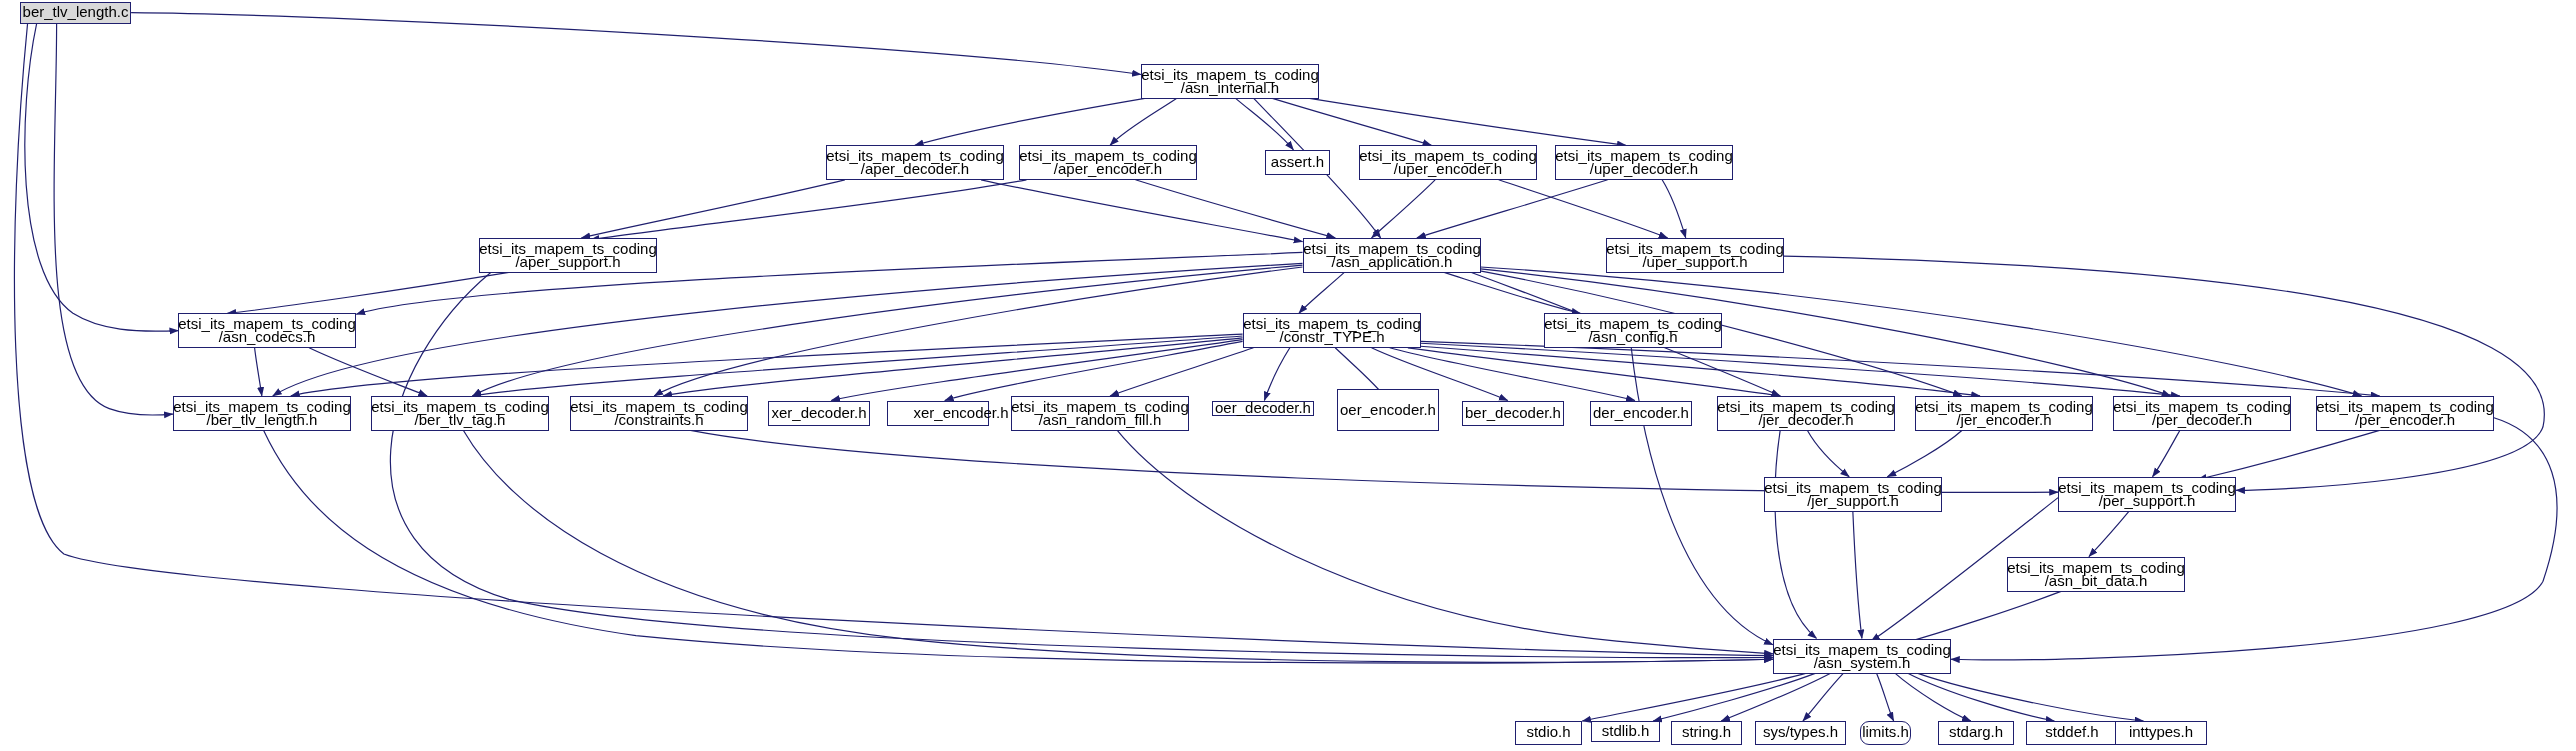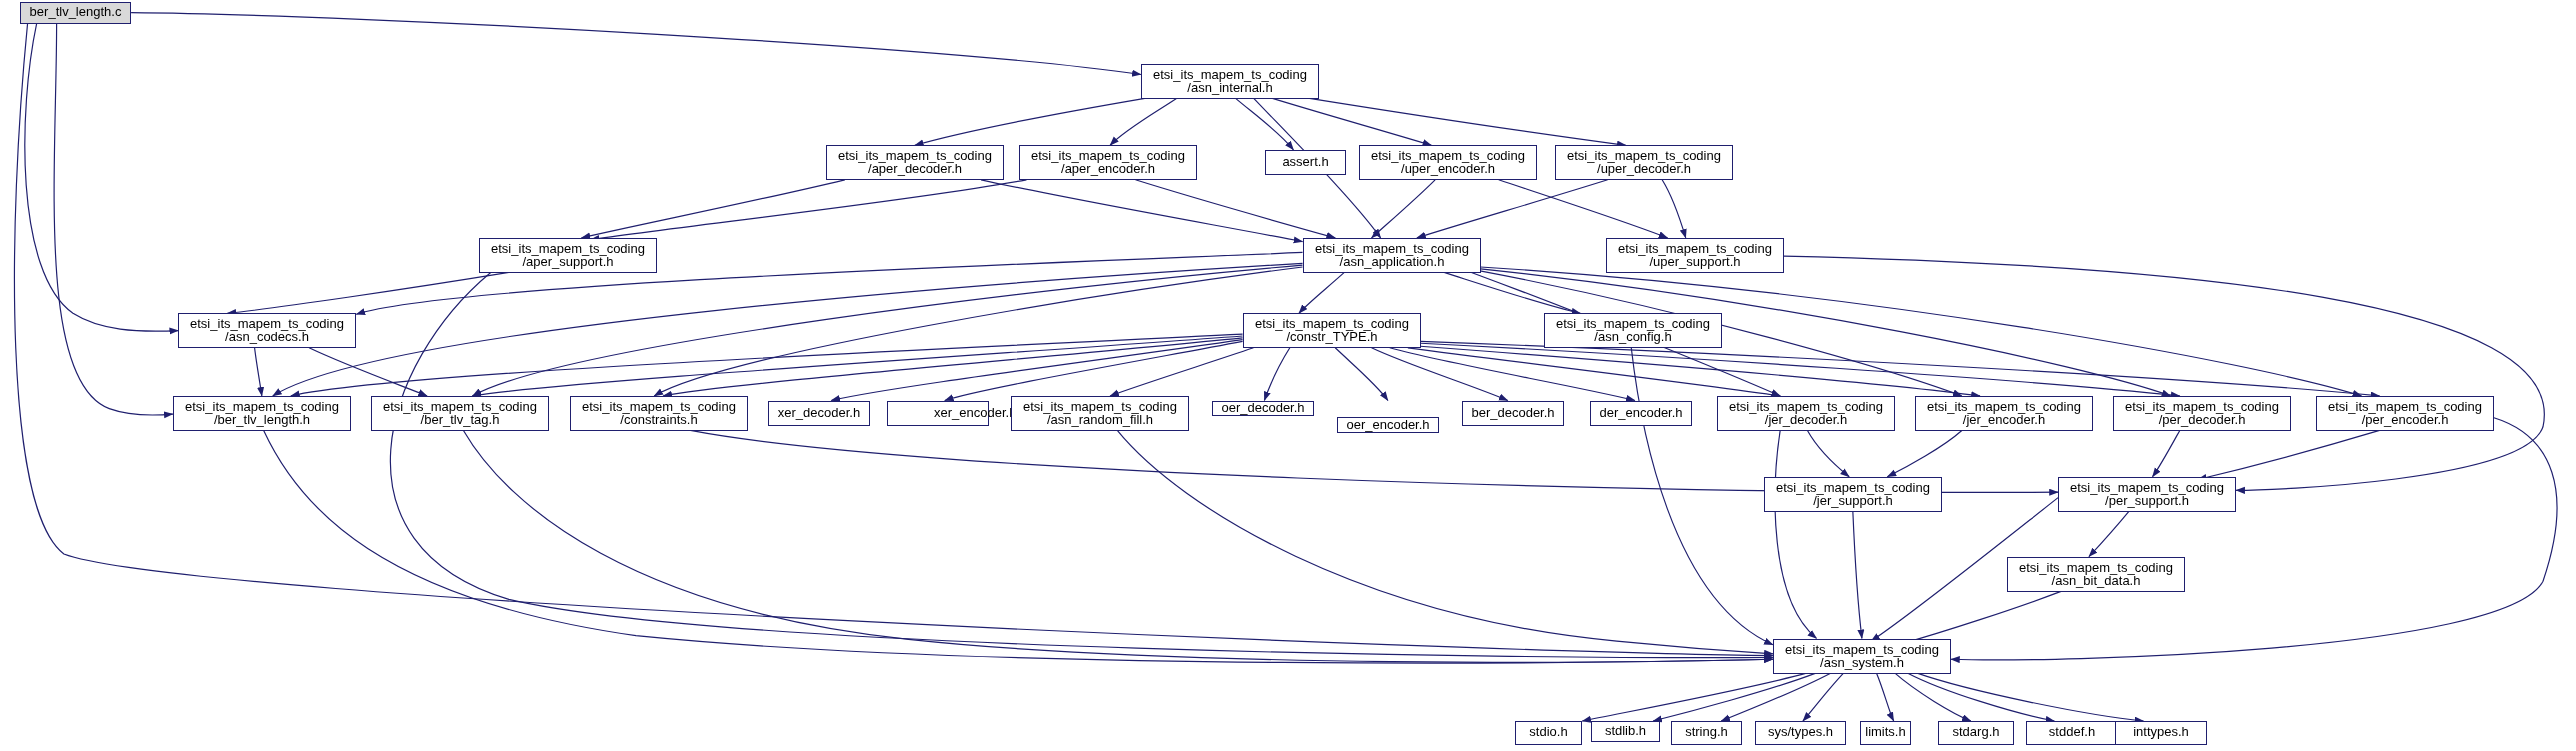--- a/index.html
+++ b/index.html
@@ -22,25 +22,26 @@
     width: 2576px;
     height: 751px;
     pointer-events: none;
   }
   .node {
     position: absolute;
     box-sizing: border-box;
     border: 0.9px solid #1f1f6e;
     background: #ffffff;
     color: #000000;
-    font-size: 13px;
+    font-size: 15px;
     line-height: 12.7px;
     text-align: center;
     display: flex;
     flex-direction: column;
+    align-items: center;
     justify-content: center;
     white-space: pre;
     letter-spacing: 0px;
   }
   .node.root {
     background: #d9d9d9;
     border-color: #1f1f6e;
   }
   .node .l2 { display: block; }
 </style>
@@ -125,50 +126,50 @@
         <path d="M 2086,741 C 2110,762 2150,786 2170,794" marker-end="url(#arrow)"></path>
         <path d="M 2100,741 C 2140,762 2220,786 2262,794" marker-end="url(#arrow)"></path>
         <path d="M 2110,741 C 2170,762 2300,788 2360,794" marker-end="url(#arrow)"></path>
       </g>
   </svg>
   <div id="node-layer">
       <div class="node root" style="left: 20px; top: 1.8px; width: 111px; height: 22px;"><span>ber_tlv_length.c</span></div>
       <div class="node" style="left: 1141px; top: 64px; width: 178px; height: 35px;"><span>etsi_its_mapem_ts_coding</span><span class="l2">/asn_internal.h</span></div>
       <div class="node" style="left: 826px; top: 145px; width: 178px; height: 35px;"><span>etsi_its_mapem_ts_coding</span><span class="l2">/aper_decoder.h</span></div>
       <div class="node" style="left: 1019px; top: 145px; width: 178px; height: 35px;"><span>etsi_its_mapem_ts_coding</span><span class="l2">/aper_encoder.h</span></div>
-      <div class="node" style="left: 1265px; top: 150px; width: 81px; height: 25.4px;"><span>assert.h</span></div>
+      <div class="node" style="left: 1265px; top: 150px; width: 65px; height: 25.4px;"><span>assert.h</span></div>
       <div class="node" style="left: 1359px; top: 145px; width: 178px; height: 35px;"><span>etsi_its_mapem_ts_coding</span><span class="l2">/uper_encoder.h</span></div>
       <div class="node" style="left: 1555px; top: 145px; width: 178px; height: 35px;"><span>etsi_its_mapem_ts_coding</span><span class="l2">/uper_decoder.h</span></div>
       <div class="node" style="left: 479px; top: 238px; width: 178px; height: 35px;"><span>etsi_its_mapem_ts_coding</span><span class="l2">/aper_support.h</span></div>
       <div class="node" style="left: 1303px; top: 238px; width: 178px; height: 35px;"><span>etsi_its_mapem_ts_coding</span><span class="l2">/asn_application.h</span></div>
       <div class="node" style="left: 1606px; top: 238px; width: 178px; height: 35px;"><span>etsi_its_mapem_ts_coding</span><span class="l2">/uper_support.h</span></div>
       <div class="node" style="left: 178px; top: 313px; width: 178px; height: 35px;"><span>etsi_its_mapem_ts_coding</span><span class="l2">/asn_codecs.h</span></div>
       <div class="node" style="left: 1243px; top: 313px; width: 178px; height: 35px;"><span>etsi_its_mapem_ts_coding</span><span class="l2">/constr_TYPE.h</span></div>
       <div class="node" style="left: 1544px; top: 313px; width: 178px; height: 35px;"><span>etsi_its_mapem_ts_coding</span><span class="l2">/asn_config.h</span></div>
       <div class="node" style="left: 173px; top: 396px; width: 178px; height: 35px;"><span>etsi_its_mapem_ts_coding</span><span class="l2">/ber_tlv_length.h</span></div>
       <div class="node" style="left: 371px; top: 396px; width: 178px; height: 35px;"><span>etsi_its_mapem_ts_coding</span><span class="l2">/ber_tlv_tag.h</span></div>
       <div class="node" style="left: 570px; top: 396px; width: 178px; height: 35px;"><span>etsi_its_mapem_ts_coding</span><span class="l2">/constraints.h</span></div>
       <div class="node" style="left: 768px; top: 401px; width: 102px; height: 25.4px;"><span>xer_decoder.h</span></div>
       <div class="node" style="left: 887px; top: 401px; width: 102px; height: 25.4px; padding-left: 46px;"><span>xer_encoder.h</span></div>
       <div class="node" style="left: 1011px; top: 396px; width: 178px; height: 35px;"><span>etsi_its_mapem_ts_coding</span><span class="l2">/asn_random_fill.h</span></div>
       <div class="node" style="left: 1212px; top: 401px; width: 102px; height: 15px;"><span>oer_decoder.h</span></div>
-      <div class="node" style="left: 1337px; top: 417px; width: 102px; height: 16px;"><span>oer_encoder.h</span></div>
+      <div class="node" style="left: 1337px; top: 389px; width: 102px; height: 42px;"><span>oer_encoder.h</span></div>
       <div class="node" style="left: 1462px; top: 401px; width: 102px; height: 25.4px;"><span>ber_decoder.h</span></div>
       <div class="node" style="left: 1590px; top: 401px; width: 102px; height: 25.4px;"><span>der_encoder.h</span></div>
       <div class="node" style="left: 1717px; top: 396px; width: 178px; height: 35px;"><span>etsi_its_mapem_ts_coding</span><span class="l2">/jer_decoder.h</span></div>
       <div class="node" style="left: 1915px; top: 396px; width: 178px; height: 35px;"><span>etsi_its_mapem_ts_coding</span><span class="l2">/jer_encoder.h</span></div>
       <div class="node" style="left: 2113px; top: 396px; width: 178px; height: 35px;"><span>etsi_its_mapem_ts_coding</span><span class="l2">/per_decoder.h</span></div>
       <div class="node" style="left: 2316px; top: 396px; width: 178px; height: 35px;"><span>etsi_its_mapem_ts_coding</span><span class="l2">/per_encoder.h</span></div>
       <div class="node" style="left: 1764px; top: 477px; width: 178px; height: 35px;"><span>etsi_its_mapem_ts_coding</span><span class="l2">/jer_support.h</span></div>
       <div class="node" style="left: 2058px; top: 477px; width: 178px; height: 35px;"><span>etsi_its_mapem_ts_coding</span><span class="l2">/per_support.h</span></div>
       <div class="node" style="left: 2007px; top: 557px; width: 178px; height: 35px;"><span>etsi_its_mapem_ts_coding</span><span class="l2">/asn_bit_data.h</span></div>
       <div class="node" style="left: 1773px; top: 639px; width: 178px; height: 35px;"><span>etsi_its_mapem_ts_coding</span><span class="l2">/asn_system.h</span></div>
       <div class="node" style="left: 1515px; top: 721px; width: 67px; height: 23.6px;"><span>stdio.h</span></div>
       <div class="node" style="left: 1591px; top: 721px; width: 69px; height: 21px;"><span>stdlib.h</span></div>
       <div class="node" style="left: 1671px; top: 721px; width: 71px; height: 23.6px;"><span>string.h</span></div>
       <div class="node" style="left: 1755px; top: 721px; width: 91px; height: 23.6px;"><span>sys/types.h</span></div>
-      <div class="node" style="left: 1860px; top: 721px; width: 51px; height: 23.6px;"><span>limits.h</span></div>
+      <div class="node" style="left: 1860px; top: 721px; width: 51px; height: 23.6px; border-radius: 9px;"><span>limits.h</span></div>
       <div class="node" style="left: 1938px; top: 721px; width: 76px; height: 23.6px;"><span>stdarg.h</span></div>
       <div class="node" style="left: 2026px; top: 721px; width: 92px; height: 23.6px;"><span>stddef.h</span></div>
       <div class="node" style="left: 2115px; top: 721px; width: 92px; height: 23.6px;"><span>inttypes.h</span></div>
     </div>
 </div>
 
 
 </body></html>

